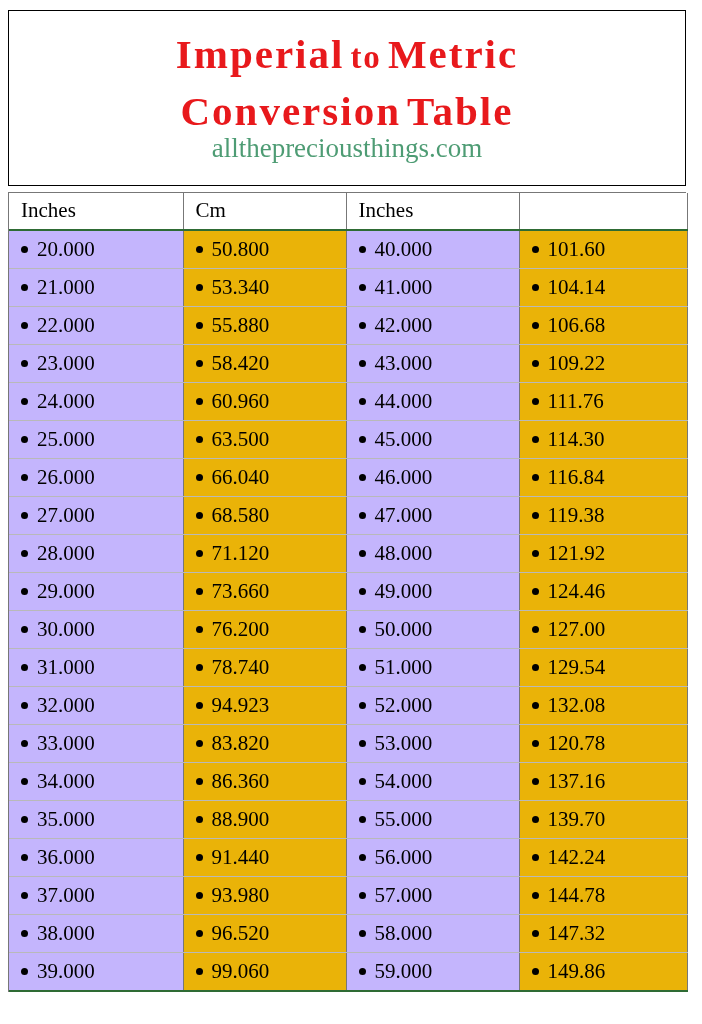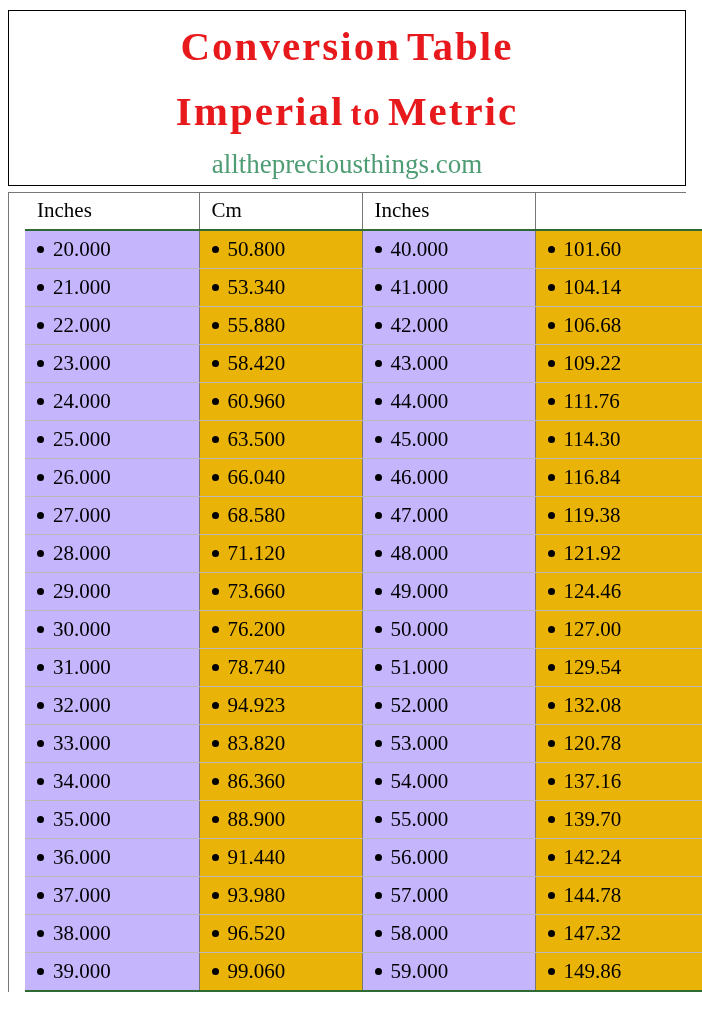--- a/index.html
+++ b/index.html
@@ -42,42 +42,40 @@
   }
   .title-line .big {
     font-size: 41px;
   }
   .title-line .small {
     font-size: 33px;
   }
   .title-1 { margin-top: 22px; }
   .title-2 { margin-top: 14px; }
   .watermark {
-    margin-top: 16px;
     color: #4e9c74;
     font-family: "Liberation Serif", serif;
     font-size: 27px;
     letter-spacing: 0px;
   }
 
   
   .table-wrap {
     position: absolute;
     left: 8px;
     top: 192px;
     width: 678px;
     box-sizing: border-box;
     border-top: 1px solid #777777;
     border-left: 1px solid #777777;
   }
   table.conv {
     border-collapse: collapse;
     width: 678px;
     table-layout: fixed;
-    margin-left: 16px;
   }
   table.conv col.c1 { width: 174px; }
   table.conv col.c2 { width: 163px; }
   table.conv col.c3 { width: 173px; }
   table.conv col.c4 { width: 168px; }
 
   table.conv th {
     text-align: left;
     font-weight: normal;
     font-family: "Liberation Serif", serif;
@@ -119,28 +117,28 @@
     margin-right: 9px;
     vertical-align: 3px;
   }
 </style>
 </head>
 <body>
 
 <div class="page">
 
   <div class="header">
-    <div class="title-line title-2">
-      <span class="big">Conversion</span>
-      <span class="big">Table</span>
-    </div>
     <div class="title-line title-1">
       <span class="big">Imperial</span>
       <span class="small">to</span>
       <span class="big">Metric</span>
+    </div>
+    <div class="title-line title-2">
+      <span class="big">Conversion</span>
+      <span class="big">Table</span>
     </div>
     <div class="watermark">allthepreciousthings.com</div>
   </div>
 
   <div class="table-wrap">
     <table class="conv">
       <colgroup>
         <col class="c1">
           <col class="c2">
           <col class="c3">

